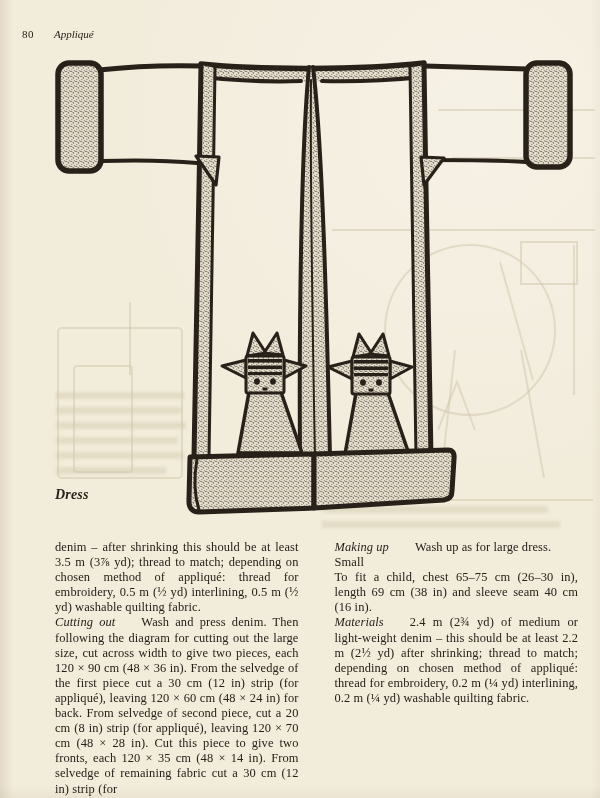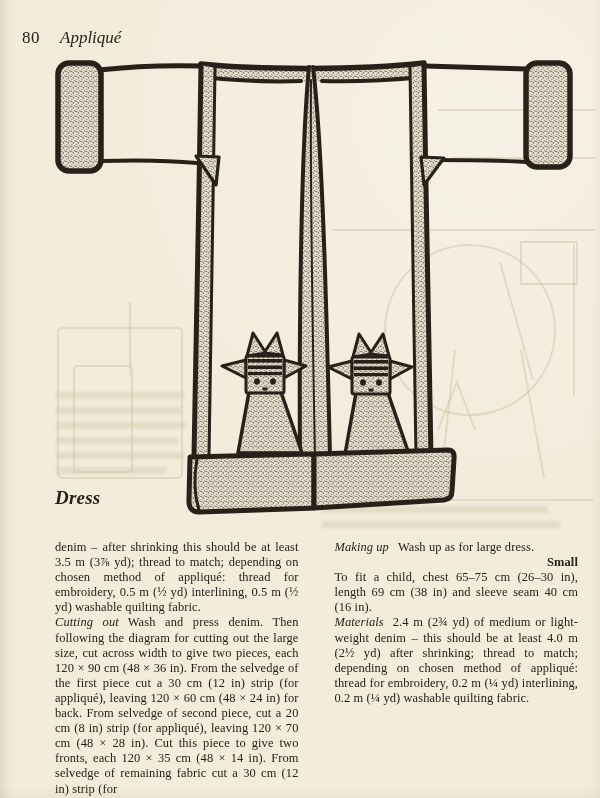--- a/index.html
+++ b/index.html
@@ -12,39 +12,39 @@
     width:600px; height:798px; overflow:hidden; position:relative;
     color:var(--ink);
     font-family:"Liberation Serif","DejaVu Serif",serif;
     background:
       radial-gradient(circle at 80% 15%, rgba(255,255,255,.28), rgba(255,255,255,0) 45%),
       linear-gradient(90deg, rgba(110,85,55,.12), rgba(110,85,55,0) 13px),
       linear-gradient(270deg, rgba(110,85,55,.05), rgba(110,85,55,0) 10px),
       linear-gradient(0deg, rgba(110,85,55,.06), rgba(110,85,55,0) 12px),
       var(--paper);
   }
-  .running-head{ position:absolute; top:28px; left:22px; font-size:17px; }
+  .running-head{ position:absolute; top:28px; left:22px; font-size:11px; }
   .page-num{ letter-spacing:.5px; margin-right:20px; }
   .chapter{ font-style:italic; }
   figure{ margin:0; }
   .art{ position:absolute; top:50px; left:0; }
   .figcaption{
     position:absolute; top:487px; left:55px;
-    font-style:italic; font-weight:600; font-size:19px; letter-spacing:.2px;
+    font-style:italic; font-weight:600; font-size:14px; letter-spacing:.2px;
   }
   .columns{
     position:absolute; top:540px; left:55px; width:523px;
     display:flex; gap:36px;
     font-size:12.45px; line-height:15.1px; text-align:justify;
     letter-spacing:.1px;
   }
   .col{ width:250px; }
   .col p{ margin:0; }
-  .lead{ font-style:italic; margin-right:9px;font-family:Liberation Serif, serif; }
-  .subhead{ font-weight:bold; margin-top:22px; text-align:right; }
+  .lead{ font-style:italic; margin-right:26px;font-family:Liberation Serif, serif; }
+  .subhead{ font-weight:normal; margin-top:22px; text-align:left; }
   
   .ink{ stroke:var(--ink); fill:none; stroke-linecap:round; stroke-linejoin:round; }
   .stip{ fill:url(#stip); }
   .inkfill{ fill:var(--ink); stroke:none; }
   .faint{ stroke:var(--showthrough); fill:none; opacity:.5; stroke-width:2; }
   .faintfill{ fill:var(--showthrough); stroke:none; opacity:.42; }
 </style>
 </head>
 <body>
 
@@ -181,15 +181,15 @@
 
 <main class="columns">
   <section class="col">
     <p><span>denim – after shrinking this should be at least 3.5 m (3⅞ yd); thread to match; depending on chosen method of appliqué: thread for embroidery, 0.5 m (½ yd) interlining, 0.5 m (½ yd) washable quilting fabric.</span></p>
     <p><span class="lead">Cutting out</span><span>Wash and press denim. Then following the diagram for cutting out the large size, cut across width to give two pieces, each 120 × 90 cm (48 × 36 in). From the selvedge of the first piece cut a 30 cm (12 in) strip (for appliqué), leaving 120 × 60 cm (48 × 24 in) for back. From selvedge of second piece, cut a 20 cm (8 in) strip (for appliqué), leaving 120 × 70 cm (48 × 28 in). Cut this piece to give two fronts, each 120 × 35 cm (48 × 14 in). From selvedge of remaining fabric cut a 30 cm (12 in) strip (for</span></p>
   </section>
   <section class="col">
     <p><span class="lead">Making up</span><span>Wash up as for large dress.</span></p>
     <p class="subhead">Small</p>
     <p><span>To fit a child, chest 65–75 cm (26–30 in), length 69 cm (38 in) and sleeve seam 40 cm (16 in).</span></p>
-    <p><span class="lead">Materials</span><span>2.4 m (2¾ yd) of medium or light-weight denim – this should be at least 4.0 m (2½ yd) after shrinking; thread to match; depending on chosen method of appliqué: thread for embroidery, 0.2 m (¼ yd) interlining, 0.2 m (¼ yd) washable quilting fabric.</span></p>
+    <p><span class="lead">Materials</span><span>2.4 m (2¾ yd) of medium or light-weight denim – this should be at least 2.2 m (2½ yd) after shrinking; thread to match; depending on chosen method of appliqué: thread for embroidery, 0.2 m (¼ yd) interlining, 0.2 m (¼ yd) washable quilting fabric.</span></p>
   </section>
 </main>
 
 </body></html>

